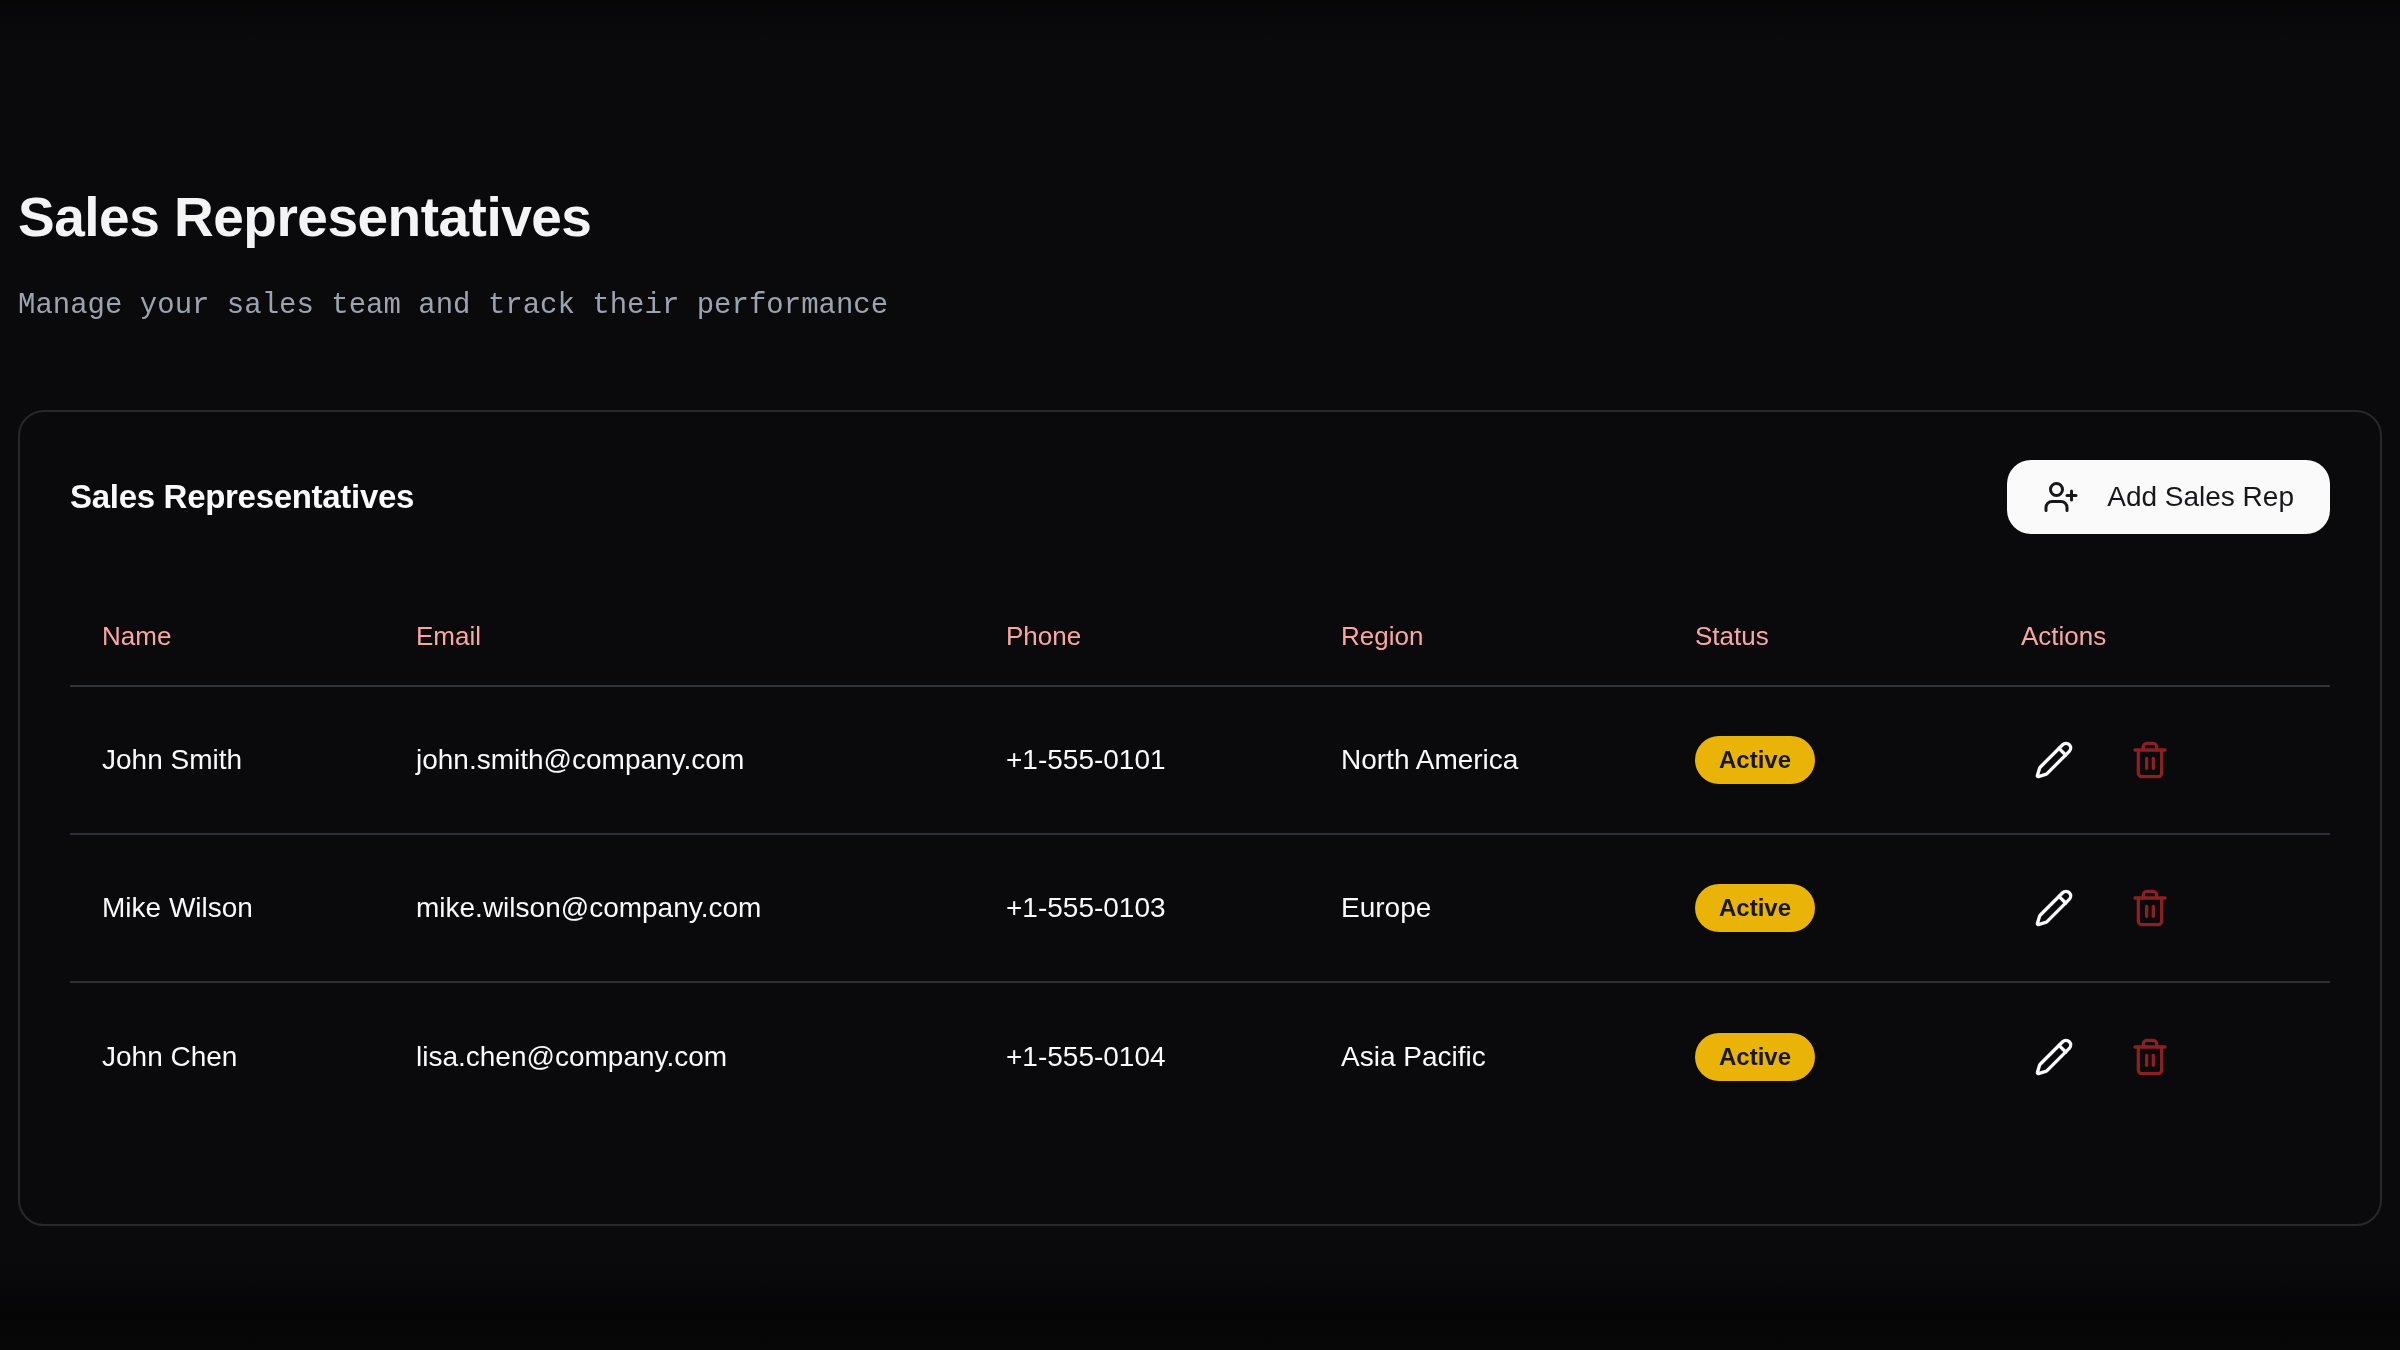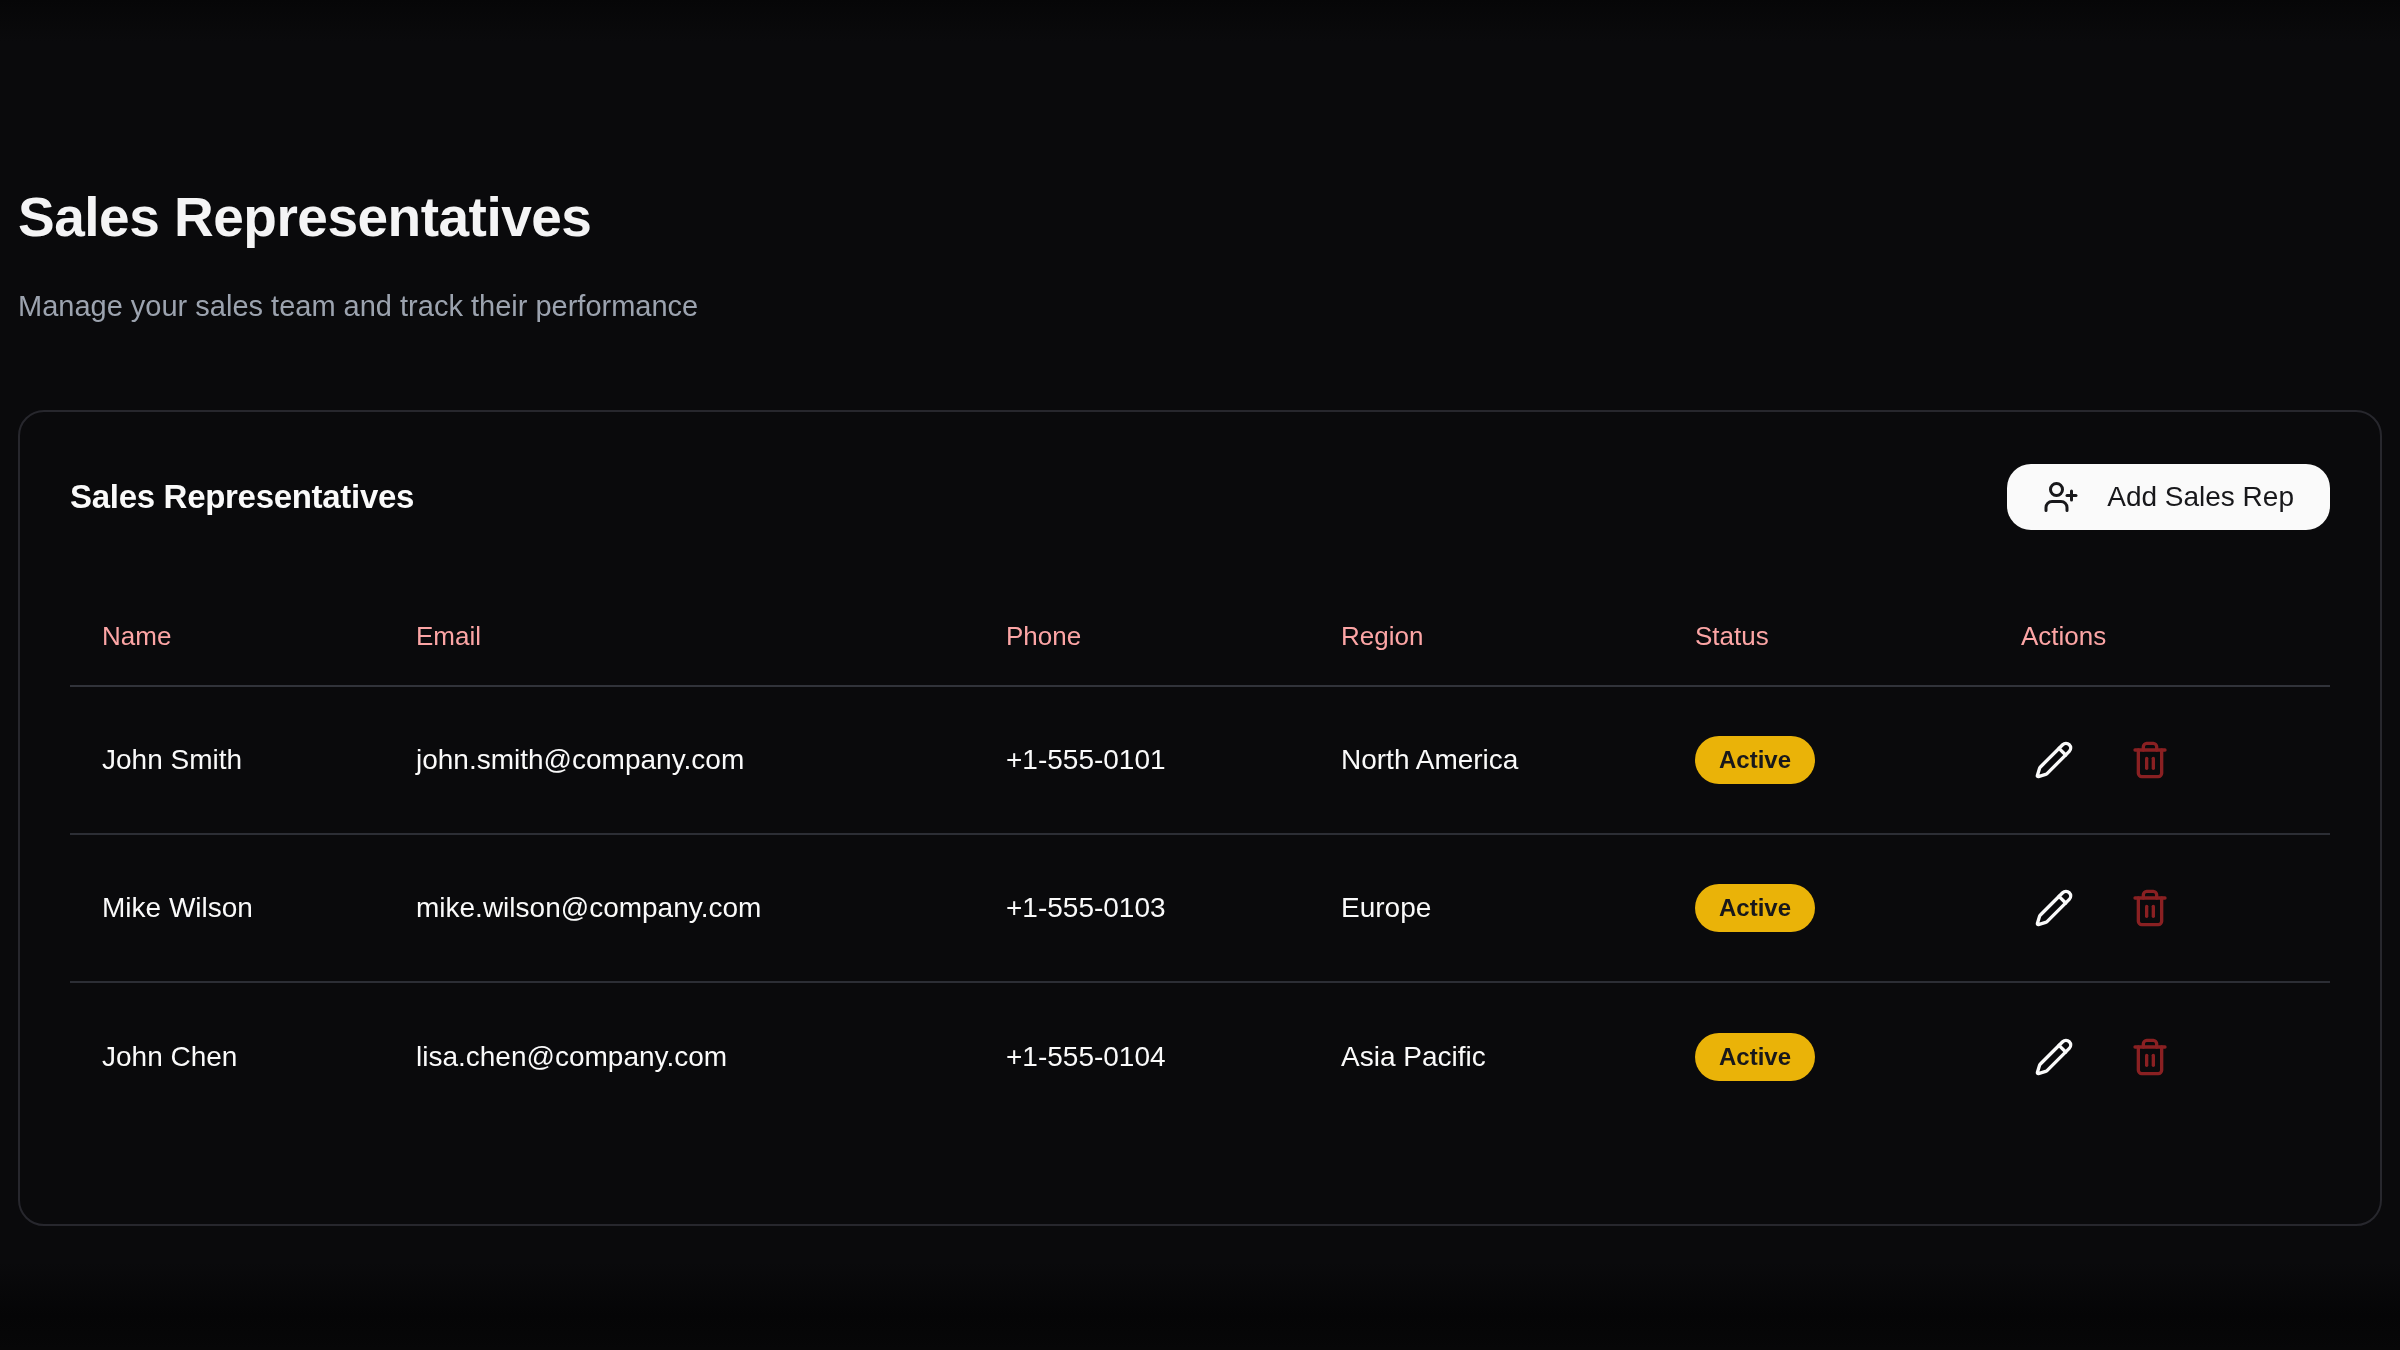--- a/index.html
+++ b/index.html
@@ -27,20 +27,21 @@
     font-weight: 700;
     letter-spacing: -0.5px;
     color: #f4f4f5;
   }
   .page-subtitle {
     margin: 40px 0 0 0;
     font-size: 29px;
     line-height: 1.2;
     font-weight: 400;
     color: #9ca3af;
+    font-family: Liberation Mono, monospace;
   }
   .card {
     margin-top: 86px;
     background: #0a0a0c;
     border: 2px solid #27272d;
     border-radius: 26px;
     padding: 44px 50px 94px 50px;
   }
   .card-header {
     display: flex;
@@ -49,21 +50,21 @@
     height: 82px;
   }
   .card-title {
     margin: 0;
     font-size: 33px;
     font-weight: 700;
     color: #fafafa;
     letter-spacing: -0.3px;
   }
   .add-btn {
-    height: 66px;
+    height: 74px;
     padding: 0 36px;
     display: inline-flex;
     align-items: center;
     gap: 28px;
     background: #fafafa;
     color: #18181b;
     border: none;
     border-radius: 24px;
     font-family: "Liberation Sans", sans-serif;
     font-size: 28px;

